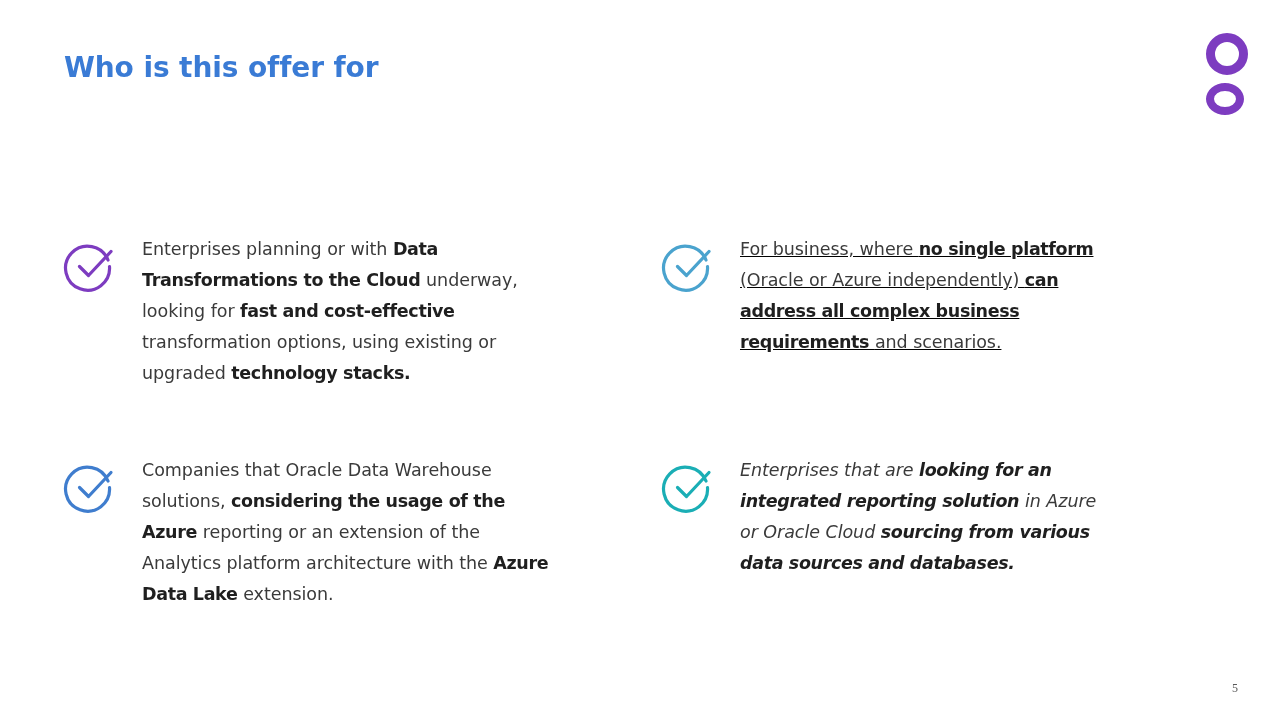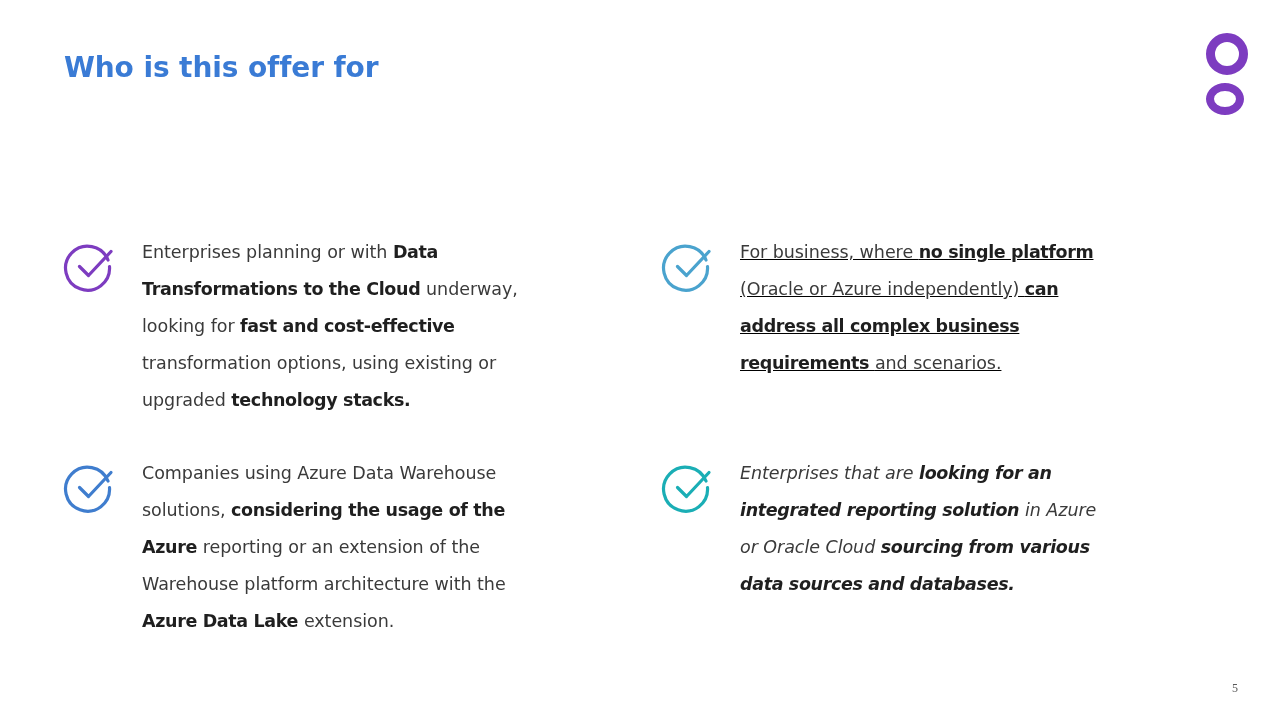--- a/index.html
+++ b/index.html
@@ -84,21 +84,21 @@
     display: block;
     width: 52px;
     height: 52px;
     overflow: visible;
   }
 
   .bullet-text {
     flex: 1 1 auto;
     margin-left: 26px;
     font-size: 17.5px;
-    line-height: 37px;
+    line-height: 31px;
     color: #3a3a3a;
     font-weight: 400;
     letter-spacing: -0.05px;
   }
   .bullet-text b {
     font-weight: bold;
     color: #1f1f1f;
     letter-spacing: -0.35px;
   }
 
@@ -144,21 +144,21 @@
     <span class="bullet-text"><span>For business, where </span><b>no single platform </b><span>(Oracle or Azure independently) </span><b> can address all complex business requirements </b><span>and scenarios.</span></span>
   </div>
 
   <div class="bullet-item pos-2">
     <span class="bullet-icon">
       <svg viewBox="0 0 52 52">
         <path d="M44 20 A22 22 0 1 0 45.5 26.5" fill="none" stroke-width="3.2" stroke-linecap="round" stroke="#3f7dce"></path>
         <path d="M15.5 26.5 L24.5 35.5 L47 11.5" fill="none" stroke-width="3.2" stroke-linecap="round" stroke-linejoin="round" stroke="#3f7dce"></path>
       </svg>
     </span>
-    <span class="bullet-text"><span>Companies using Azure Data Warehouse solutions, </span><b>considering the usage of the Azure </b><span>reporting or an extension of the Warehouse platform architecture with the </span><b>Azure Data Lake </b><span>extension.</span></span>
+    <span class="bullet-text"><span>Companies that Oracle Data Warehouse solutions, </span><b>considering the usage of the Azure </b><span>reporting or an extension of the Analytics platform architecture with the </span><b>Azure Data Lake </b><span>extension.</span></span>
   </div>
 
   <div class="bullet-item pos-3">
     <span class="bullet-icon">
       <svg viewBox="0 0 52 52">
         <path d="M44 20 A22 22 0 1 0 45.5 26.5" fill="none" stroke-width="3.2" stroke-linecap="round" stroke="#1aaeb5"></path>
         <path d="M15.5 26.5 L24.5 35.5 L47 11.5" fill="none" stroke-width="3.2" stroke-linecap="round" stroke-linejoin="round" stroke="#1aaeb5"></path>
       </svg>
     </span>
     <span class="bullet-text"><span>Enterprises that are </span><b>looking for an integrated reporting solution </b><span>in Azure or Oracle Cloud </span><b>sourcing from various data sources and databases.</b></span>

